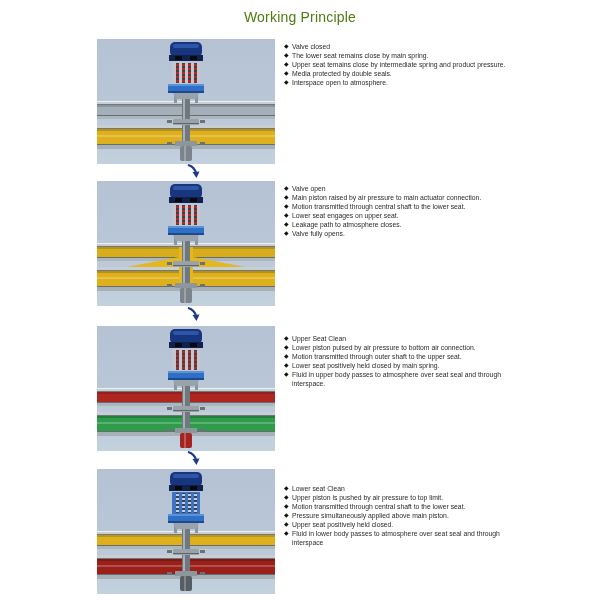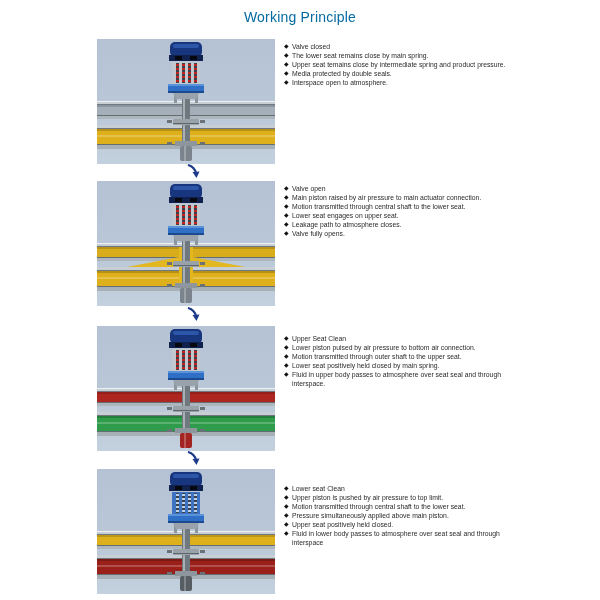--- a/index.html
+++ b/index.html
@@ -1,20 +1,20 @@
 <!DOCTYPE html>
 <html><head>
 <meta charset="utf-8">
 <style>
   * { margin:0; padding:0; box-sizing:border-box; }
   html,body { width:600px; height:600px; background:#ffffff; font-family:"Liberation Sans", sans-serif; overflow:hidden; }
   .page { position:relative; width:600px; height:600px; background:#fff; }
 
   .title { position:absolute; top:9px; left:0; width:600px; text-align:center;
-           font-size:14px; font-weight:500; color:#0369a1; letter-spacing:.2px; }
+           font-size:14px; font-weight:500; color:#4d7c0f; letter-spacing:.2px; }
 
   .panel { position:absolute; left:97px; width:178px; height:125px;
            background:linear-gradient(180deg,#b4c2d4 0%, #b9c7d7 55%, #c3d0dd 100%); }
   .panel svg { display:block; width:178px; height:125px; }
   .p1 { top:39px; } .p2 { top:181px; } .p3 { top:326px; } .p4 { top:469px; }
 
   .flow-arrow { position:absolute; left:185px; width:16px; height:15px; }
   .a1 { top:164px; } .a2 { top:307px; } .a3 { top:451px; }
 
   .notes { position:absolute; left:284px; width:238px; color:#2a2a2a;

